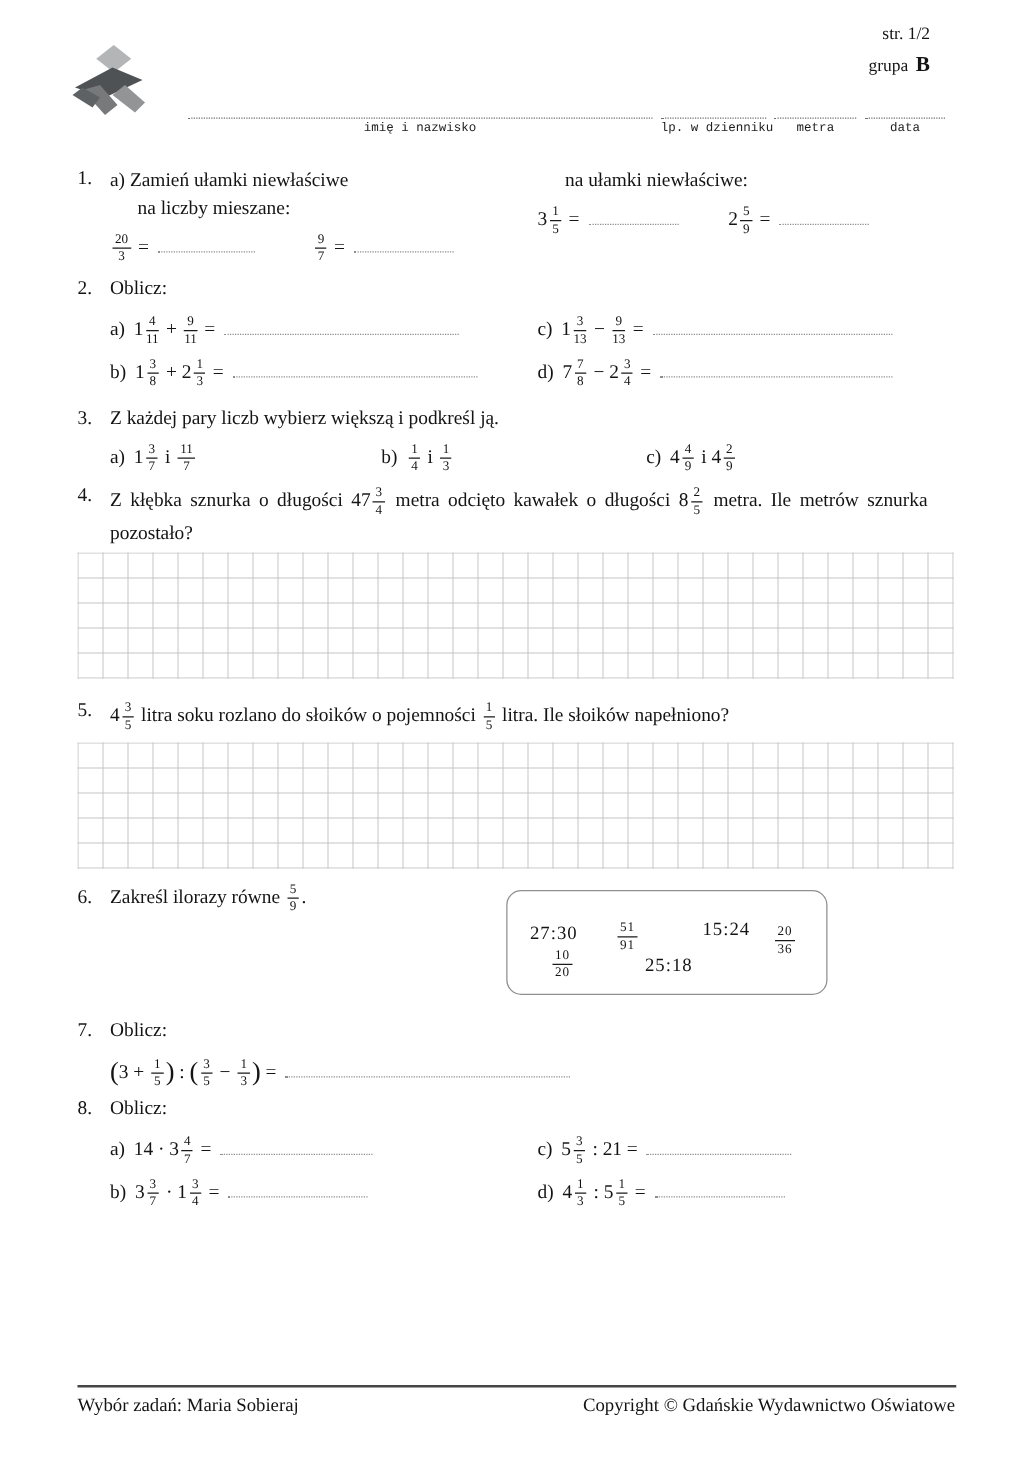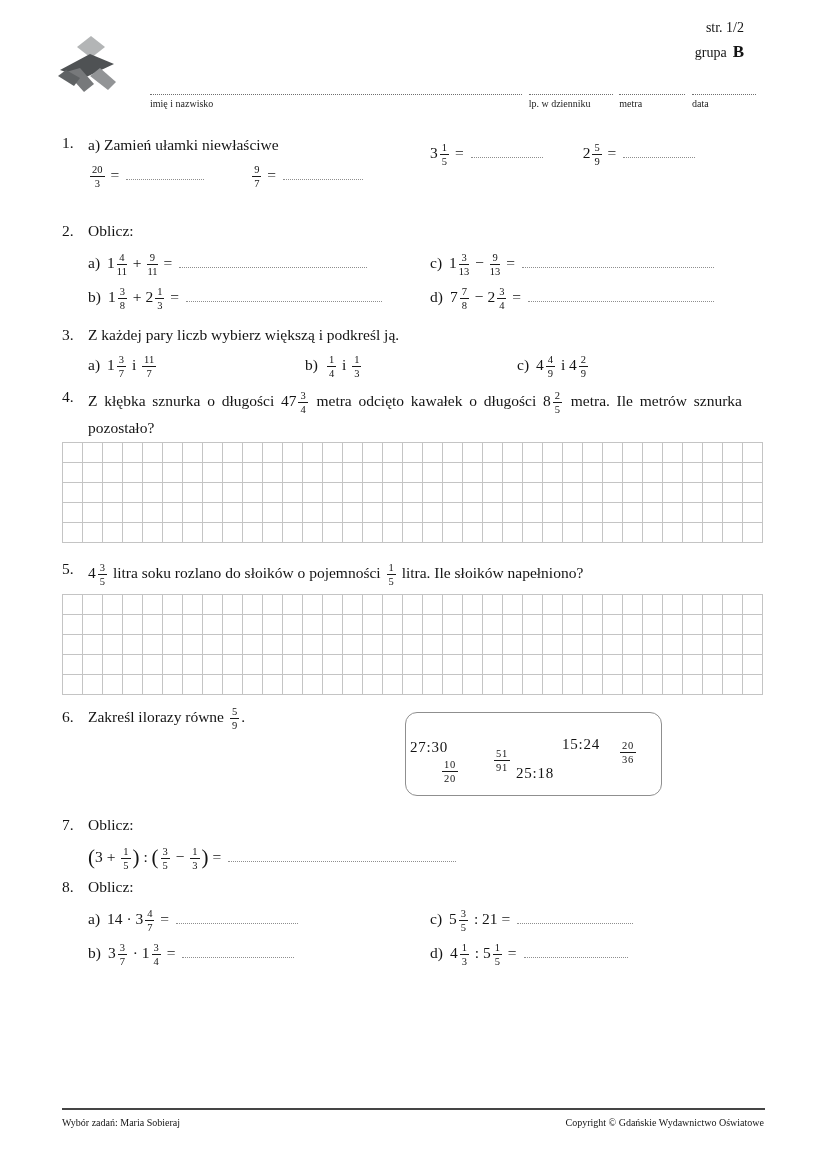--- a/index.html
+++ b/index.html
@@ -10,21 +10,21 @@
   
   .logo { position:absolute; left:54px; top:36px; width:66px; height:58px; }
   .ws-title { position:absolute; left:152px; top:44px; font-size:18px; font-weight:bold; letter-spacing:.2px; }
   .meta { position:absolute; right:84px; top:20px; text-align:right; font-size:14px; line-height:1.1; }
   .meta .grp { margin-top:8px; }
   .meta .grp-letter { font-weight:bold; font-size:17px; margin-left:6px; }
 
   .fields { position:absolute; left:150px; top:84px; width:606px; display:flex; justify-content:space-between; }
   .field { display:flex; flex-direction:column; }
   .dotline { border-bottom:1.6px dotted #6f6f6f; height:11px; }
-  .field-label { font-size:10px; margin-top:3px; color:#1c1c1c; white-space:nowrap; }
+  .field-label { font-size:10px; text-align:center; margin-top:3px; color:#1c1c1c; white-space:nowrap;font-family:Liberation Mono, monospace; }
 
   
   .q { position:absolute; left:62px; width:704px; font-size:15.5px; }
   .qtitle { display:flex; min-height:24px; align-items:baseline; }
   .qnum { flex:0 0 26px; }
   .row { position:relative; height:34px; }
   .item { position:absolute; top:4px; display:flex; align-items:baseline; gap:7px; white-space:nowrap; }
   .fitem { display:flex; align-items:baseline; gap:7px; white-space:nowrap; }
   .frow { display:flex; align-items:baseline; margin-top:8px; height:32px; }
   .col { position:absolute; top:0; line-height:22px; }
@@ -43,21 +43,21 @@
   .grid { position:absolute; left:62px; width:701px; height:101px;
           background-image: linear-gradient(to right, #c4c4c4 1px, transparent 1px),
                             linear-gradient(to bottom, #c4c4c4 1px, transparent 1px);
           background-size: 20px 20px; }
 
   .opt-box { position:absolute; left:405px; top:712px; width:257px; height:84px;
              border:1.5px solid #8f8f8f; border-radius:12px; }
   .opt { position:absolute; font-size:15px; letter-spacing:.8px; white-space:nowrap; }
 
   .footer-rule { position:absolute; left:62px; top:1108px; width:703px; border-top:2px solid #454545; }
-  .footer-text { position:absolute; top:1117px; font-size:10px; }
+  .footer-text { position:absolute; top:1117px; font-size:15px; }
   .ft-left { left:62px; }
   .ft-right { right:64px; }
 </style>
 </head>
 <body>
 
 <div class="page">
 
   <div class="logo">
     <svg width="66" height="58" viewBox="0 0 66 58" aria-hidden="true">
@@ -91,32 +91,34 @@
     <div class="field" style="width:64px">
       <span class="dotline"></span>
       <span class="field-label">data</span>
     </div>
   </div>
 
   <div class="q" style="top:134px;height:94px">
     <span class="qnum" style="position:absolute;left:0;top:0">1.</span>
     <div class="col" style="left:26px">
       <div>a) Zamień ułamki niewłaściwe</div>
+      <div class="indent2">na liczby mieszane:</div>
       <div class="frow">
         <span class="fitem">
             <span class="expr"><span class="frac"><span class="fn">20</span><span class="fd">3</span></span> =</span>
             <span class="ans" style="width:78px"></span>
           </span>
         <span class="fitem" style="margin-left:46px">
             <span class="expr"><span class="frac"><span class="fn">9</span><span class="fd">7</span></span> =</span>
             <span class="ans" style="width:80px"></span>
           </span>
       </div>
     </div>
     <div class="col" style="left:368px">
+      <div class="indent2">na ułamki niewłaściwe:</div>
       <div class="frow">
         <span class="fitem">
             <span class="expr">3<span class="frac"><span class="fn">1</span><span class="fd">5</span></span> =</span>
             <span class="ans" style="width:72px"></span>
           </span>
         <span class="fitem" style="margin-left:40px">
             <span class="expr">2<span class="frac"><span class="fn">5</span><span class="fd">9</span></span> =</span>
             <span class="ans" style="width:72px"></span>
           </span>
       </div>
@@ -191,22 +193,22 @@
   </div>
   <div class="grid" style="top:594px"></div>
 
   <div class="q" style="top:706px">
     <div class="qtitle" style="height:30px">
         <span class="qnum">6.</span>
         <span class="expr">Zakreśl ilorazy równe <span class="frac"><span class="fn">5</span><span class="fd">9</span></span>.</span>
       </div>
   </div>
   <div class="opt-box">
-    <span class="opt" style="left:4px;top:26px">27:30</span>
-    <span class="opt" style="left:86px;top:35px"><span class="frac"><span class="fn">51</span><span class="fd">91</span></span></span>
+    <span class="opt" style="left:18px;top:26px">27:30</span>
+    <span class="opt" style="left:86px;top:24px"><span class="frac"><span class="fn">51</span><span class="fd">91</span></span></span>
     <span class="opt" style="left:156px;top:23px">15:24</span>
     <span class="opt" style="left:212px;top:27px"><span class="frac"><span class="fn">20</span><span class="fd">36</span></span></span>
     <span class="opt" style="left:34px;top:46px"><span class="frac"><span class="fn">10</span><span class="fd">20</span></span></span>
     <span class="opt" style="left:110px;top:52px">25:18</span>
   </div>
 
   <div class="q" style="top:816px">
     <div class="qtitle">
         <span class="qnum">7.</span>
         <span>Oblicz:</span>

